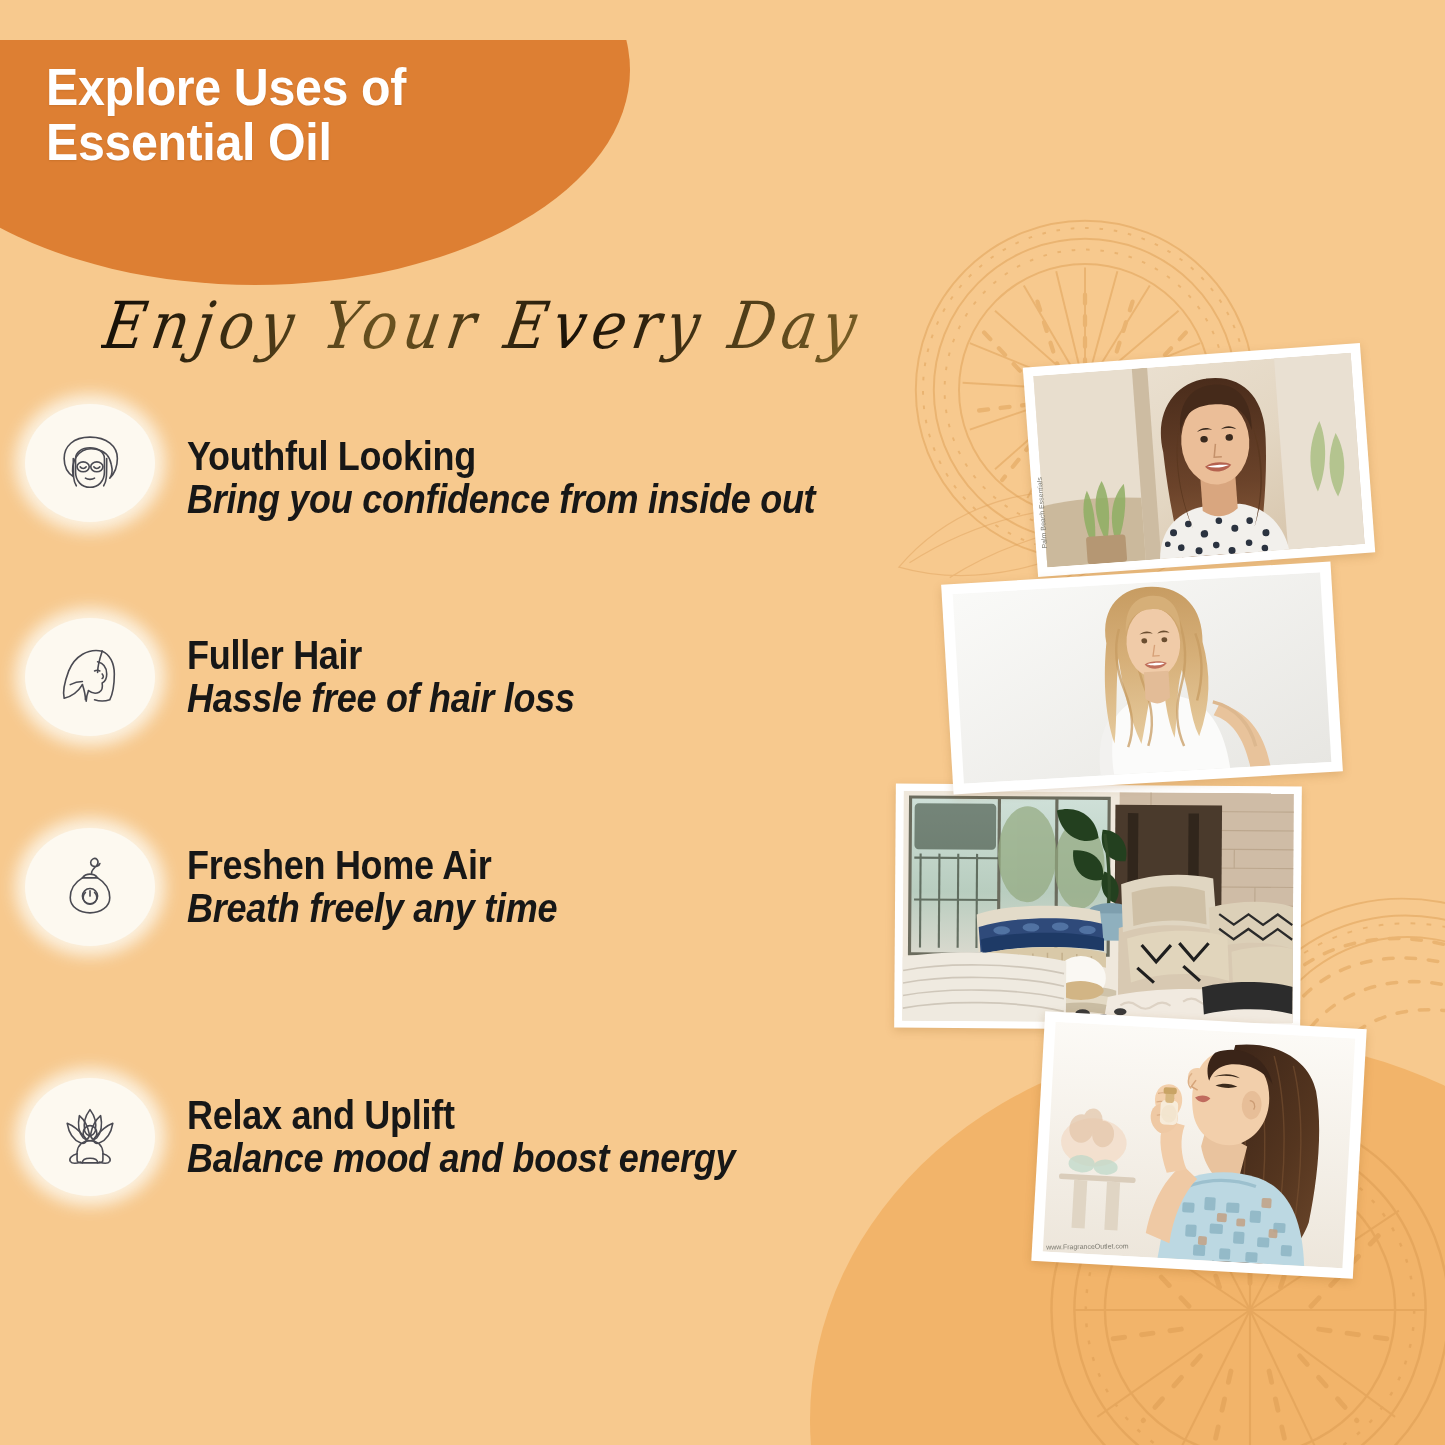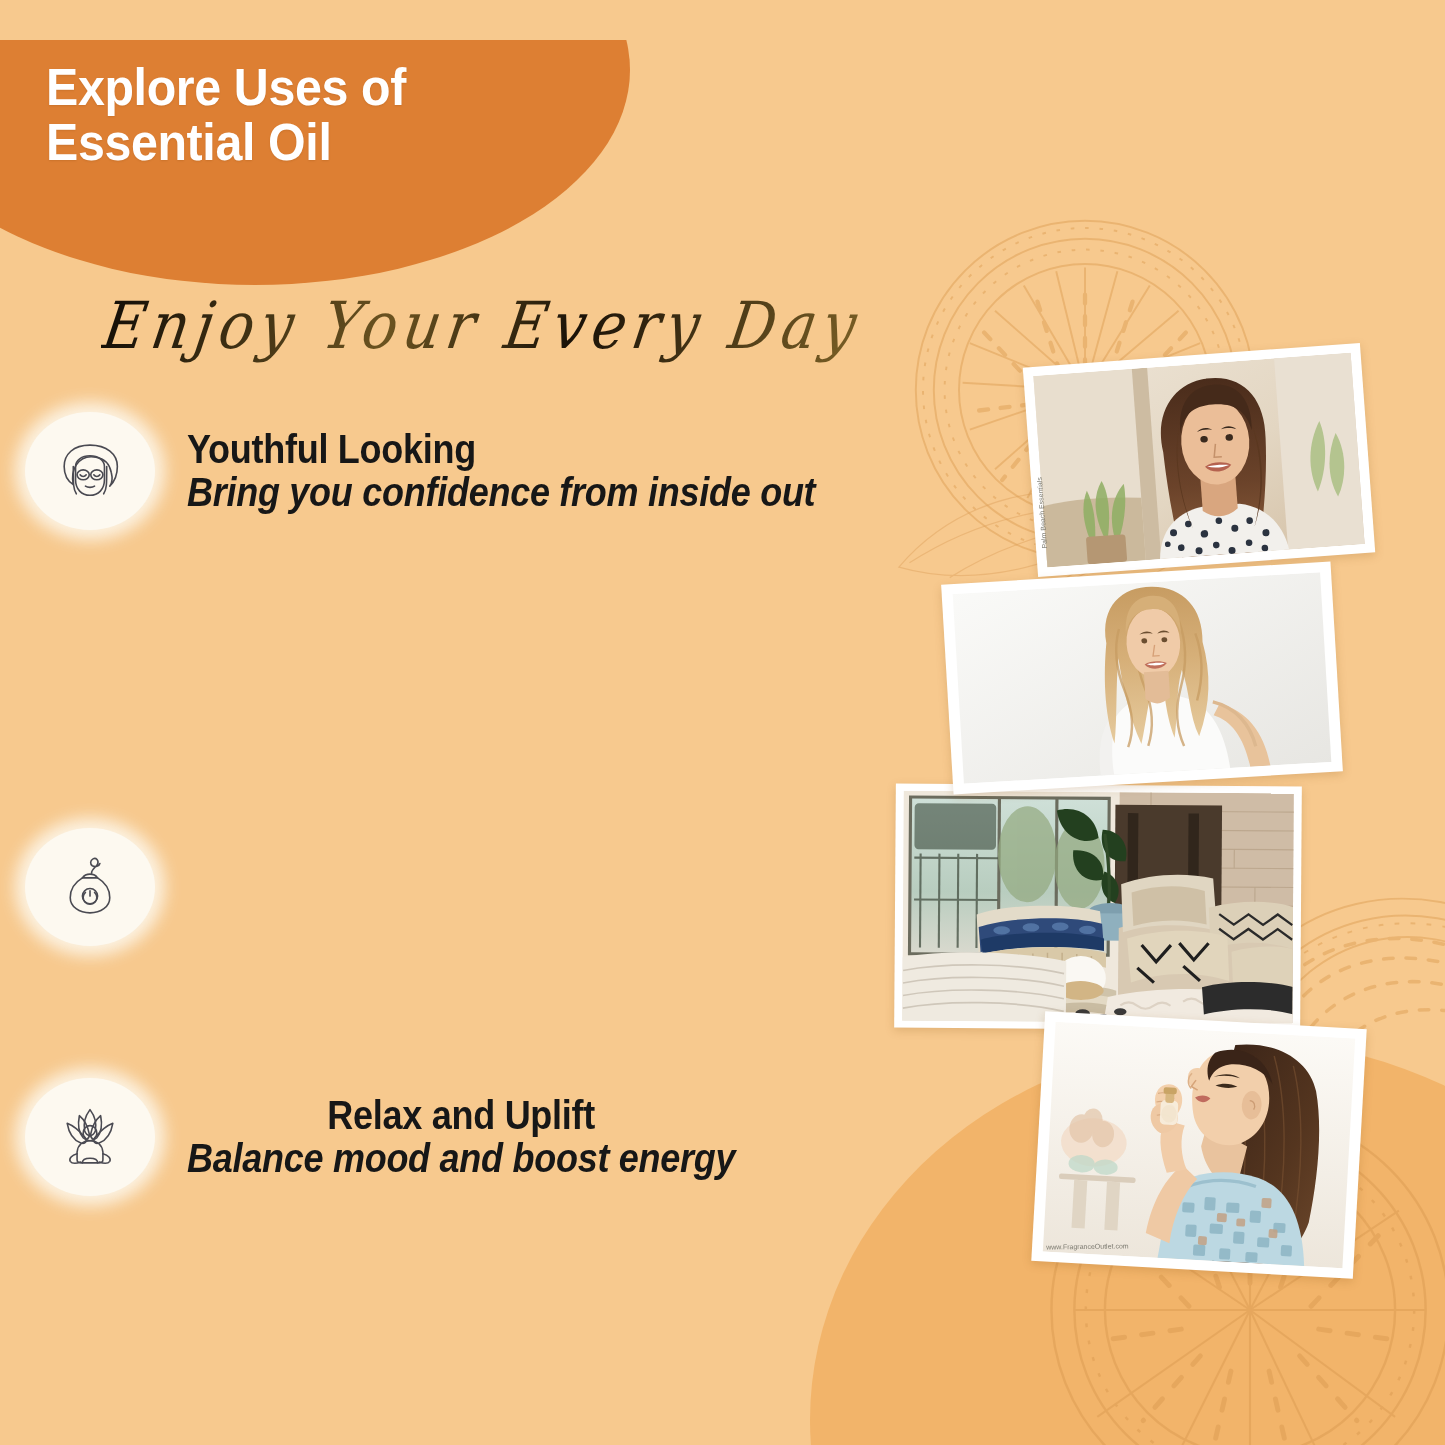--- a/index.html
+++ b/index.html
@@ -58,21 +58,21 @@
     background:linear-gradient(105deg,#120d07 0%,#6b5320 38%,#1a1208 62%,#7a5f25 100%);
     -webkit-background-clip:text;background-clip:text;
     -webkit-text-fill-color:transparent;color:transparent;
     transform:skewX(-9deg) scaleY(1.12);
     transform-origin:left center;
     white-space:nowrap;
   }
 
   
   .benefit{position:absolute;left:0;z-index:6;display:flex;align-items:center;}
-  .b0{top:372px;} .b1{top:578px;} .b2{top:788px;} .b3{top:1038px;text-align:center;}
+  .b0{top:364px;align-items:flex-end;} .b1{top:578px;} .b2{top:788px;} .b3{top:1038px;}
 
   .icon-badge{
     position:relative;
     width:130px;height:118px;margin-left:25px;
     flex:0 0 auto;
     display:flex;align-items:center;justify-content:center;
   }
   .icon-badge::before{
     content:"";position:absolute;inset:0;
     background:#FDF9F0;
@@ -260,35 +260,63 @@
           <path d="M44 70 C47 72, 53 72, 56 70"></path>
         </g>
       </svg>
     </div>
     <div class="benefit-text">
       <div class="b-title">Youthful Looking</div>
       <div class="b-sub">Bring you confidence from inside out</div>
     </div>
   </div>
 
+  <div class="benefit b1">
+    <div class="icon-badge">
+      <svg viewBox="0 0 100 100">
+        <g fill="none" stroke="#4A4A52" stroke-width="2.1" stroke-linecap="round" stroke-linejoin="round">
+          <path d="M66 16 C48 12, 30 22, 22 42 C16 58, 14 70, 16 78
+                   C24 76, 34 70, 40 60"></path>
+          <path d="M66 16 C76 20, 82 32, 82 46 C82 60, 80 72, 76 80
+                   C70 82, 62 82, 56 80"></path>
+          <path d="M66 16 C62 28, 60 36, 60 44"></path>
+          <path d="M60 30 C68 32, 72 38, 72 46 C72 52, 70 56, 66 58
+                   C67 64, 66 68, 62 70 C58 72, 52 71, 48 68"></path>
+          <path d="M66 46 C68 48, 68 51, 66 52"></path>
+          <path d="M56 42 C58 41, 61 41, 63 42"></path>
+          <path d="M40 60 C42 66, 44 72, 44 80"></path>
+          <path d="M48 68 C46 73, 45 78, 45 82"></path>
+          <path d="M24 60 C28 58, 34 56, 40 56"></path>
+        </g>
+      </svg>
+    </div>
+    <div class="benefit-text">
+      <div class="b-title">Fuller Hair</div>
+      <div class="b-sub">Hassle free of hair loss</div>
+    </div>
+  </div>
 
   <div class="benefit b2">
     <div class="icon-badge">
       <svg viewBox="0 0 100 100">
         <g fill="none" stroke="#4A4A52" stroke-width="2.1" stroke-linecap="round" stroke-linejoin="round">
           <path d="M52 32 C52 26, 58 24, 60 20 C62 15, 58 11, 54 13
                    C50 15, 50 20, 53 22 C57 24, 62 23, 63 19"></path>
           <path d="M40 38 C42 35, 46 33, 50 33 C54 33, 58 35, 60 38"></path>
           <path d="M40 38 C30 44, 24 54, 24 64 C24 76, 36 84, 50 84
                    C64 84, 76 76, 76 64 C76 54, 70 44, 60 38 Z"></path>
           <circle cx="50" cy="62" r="10"></circle>
           <path d="M50 55 L50 62"></path>
           <path d="M44 57 A9 9 0 1 0 56 57"></path>
         </g>
       </svg>
+    </div>
+    <div class="benefit-text">
+      <div class="b-title">Freshen Home Air</div>
+      <div class="b-sub">Breath freely any time</div>
     </div>
   </div>
 
   <div class="benefit b3">
     <div class="icon-badge">
       <svg viewBox="0 0 100 100">
         <g fill="none" stroke="#4A4A52" stroke-width="2.1" stroke-linecap="round" stroke-linejoin="round">
           <path d="M50 14 C44 22, 41 32, 43 42 C46 50, 54 50, 57 42 C59 32, 56 22, 50 14 Z"></path>
           <path d="M36 22 C34 32, 35 44, 41 51 C45 55, 50 52, 49 46 C47 36, 42 27, 36 22 Z"></path>
           <path d="M64 22 C66 32, 65 44, 59 51 C55 55, 50 52, 51 46 C53 36, 58 27, 64 22 Z"></path>

